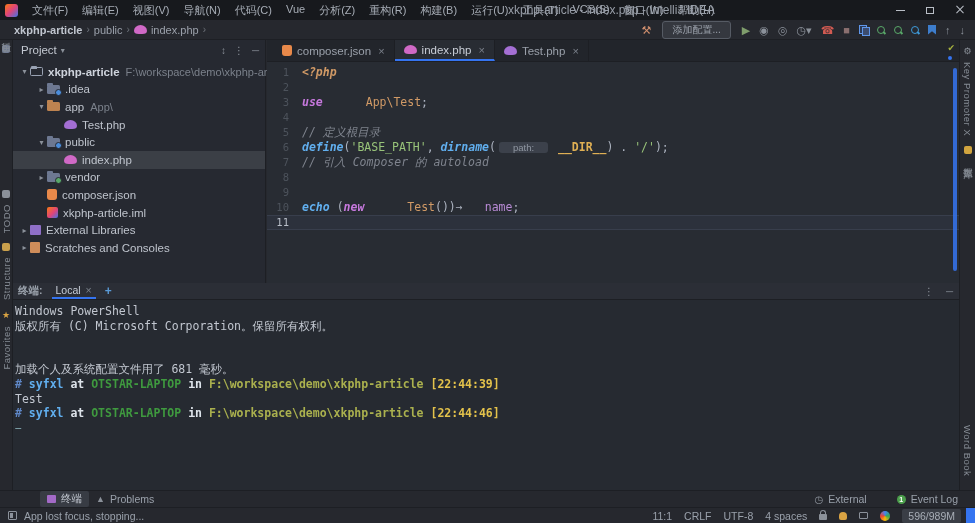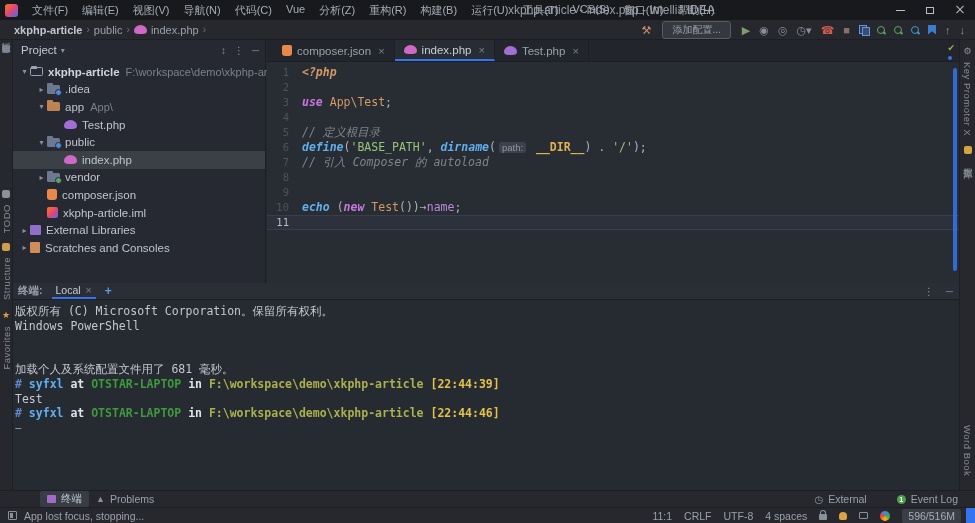--- a/index.html
+++ b/index.html
@@ -101,26 +101,26 @@
   .code-line{height:15px;line-height:15px;display:flex;align-items:center;}
   .code-line.caret{background:#2c313c;box-shadow:0 1px 0 #383e4c inset,0 -1px 0 #383e4c inset;}
   .ln{width:22px;text-align:right;color:#4d535c;flex:none;font-size:10.5px;}
   .code-line.caret .ln{color:#b8bec8;}
   .code-text{margin-left:13px;white-space:pre;}
   .tk-tag{color:var(--tk_cls);font-style:italic;font-weight:bold;}
   .tk-kw{color:var(--tk_kw);font-style:italic;font-weight:bold;}
   .tk-fn{color:var(--tk_fn);font-style:italic;font-weight:bold;}
   .tk-str{color:var(--tk_str);}
   .tk-const{color:var(--tk_const);font-weight:bold;margin-top:40px;}
-  .tk-cls{color:var(--tk_cls);}
+  .tk-cls{color:var(--tk_cls);margin-left:36px;}
   .tk-cmt{color:var(--tk_cmt);font-style:italic;margin-top:40px;}
   .tk-def{color:var(--tk_def);}
   .tk-op{color:var(--tk_def);}
-  .tk-prop{color:var(--tk_prop);}
-  .param-hint{background:#3c414b;color:#9097a2;border-radius:3px;font-size:9.5px;padding:0 3px;margin:0 3px;font-family:"Liberation Sans",sans-serif;}
+  .tk-prop{color:var(--tk_prop);margin-left:22px;}
+  .param-hint{background:#3c414b;color:#9097a2;border-radius:3px;font-size:9.5px;padding:0 14px;margin:0 3px;font-family:"Liberation Sans",sans-serif;}
   .ed-check{position:absolute;top:3px;right:4px;color:#a8b33e;font-size:9px;}
   .ed-dot{position:absolute;top:16px;right:7px;width:4px;height:4px;border-radius:50%;background:var(--accent);}
   .ed-scroll{position:absolute;top:28px;bottom:12px;right:2px;width:4px;border-radius:2px;background:var(--accent);opacity:.85;}
 
   
   .terminal{position:absolute;top:283px;left:13px;right:16px;height:207px;background:#262a31;}
   .term-header{height:17px;background:#2b2e36;border-bottom:1px solid #1d1f24;display:flex;align-items:center;
                padding:0 6px 0 5px;font-size:10.5px;color:#9aa1ab;gap:9px;}
   .term-title{font-weight:bold;}
   .term-tab{display:flex;align-items:center;gap:5px;color:#c6ccd6;height:100%;padding:0 4px;border-bottom:2px solid var(--accent);}
@@ -417,22 +417,22 @@
         <span>Local</span>
         <span class="close">×</span>
       </span>
       <span class="term-plus">+</span>
       <span class="term-right">
         <span>⋮</span>
         <span>─</span>
       </span>
     </div>
     <div class="term-body" id="term-body">
+        <div class="term-line"><span class="t-d">Windows PowerShell</span></div>
         <div class="term-line"><span class="t-d">版权所有 (C) Microsoft Corporation。保留所有权利。</span></div>
-        <div class="term-line"><span class="t-d">Windows PowerShell</span></div>
         <div class="term-line">&nbsp;</div>
         <div class="term-line">&nbsp;</div>
         <div class="term-line"><span class="t-d">加载个人及系统配置文件用了 681 毫秒。</span></div>
         <div class="term-line"><span class="t-b"># </span><span class="t-cb">syfxl</span><span class="t-wb"> at </span><span class="t-g">OTSTAR-LAPTOP</span><span class="t-wb"> in </span><span class="t-p">F:\workspace\demo\xkphp-article</span><span class="t-y"> [22:44:39]</span></div>
         <div class="term-line"><span class="t-d">Test</span></div>
         <div class="term-line"><span class="t-b"># </span><span class="t-cb">syfxl</span><span class="t-wb"> at </span><span class="t-g">OTSTAR-LAPTOP</span><span class="t-wb"> in </span><span class="t-p">F:\workspace\demo\xkphp-article</span><span class="t-y"> [22:44:46]</span></div>
         <div class="term-line"><span class="t-dim">−</span></div>
       </div>
   </div>
 
@@ -464,18 +464,18 @@
     </span>
     <span class="sb-right" id="sb-right">
         <span>11:1</span>
         <span>CRLF</span>
         <span>UTF-8</span>
         <span>4 spaces</span>
         <span class="lockicon"></span>
         <span class="bellicon"></span>
         <span class="monicon"></span>
         <span class="gicon"></span>
-        <span class="memory">596/516M</span>
+        <span class="memory">596/989M</span>
       </span>
     <span class="grip"></span>
   </div>
 
 </div>
 
 </body></html>

